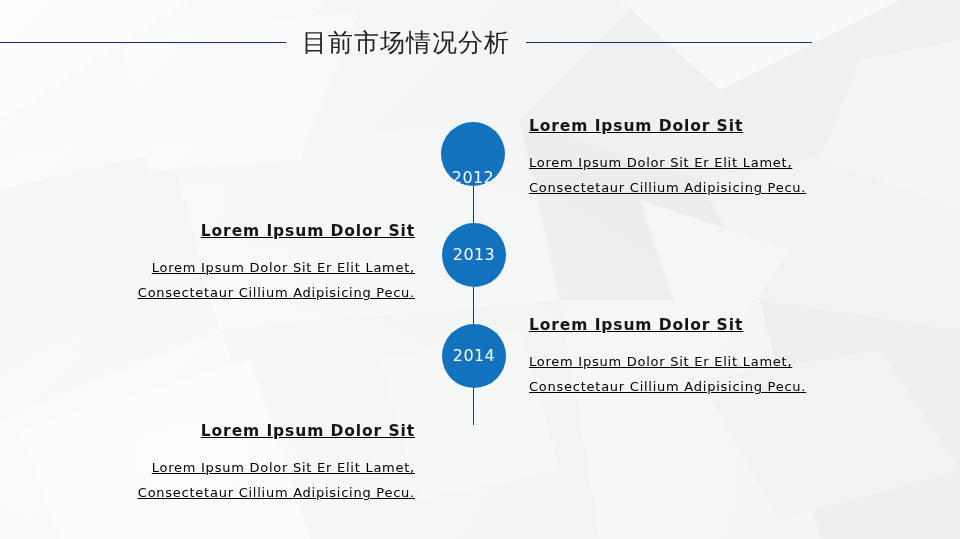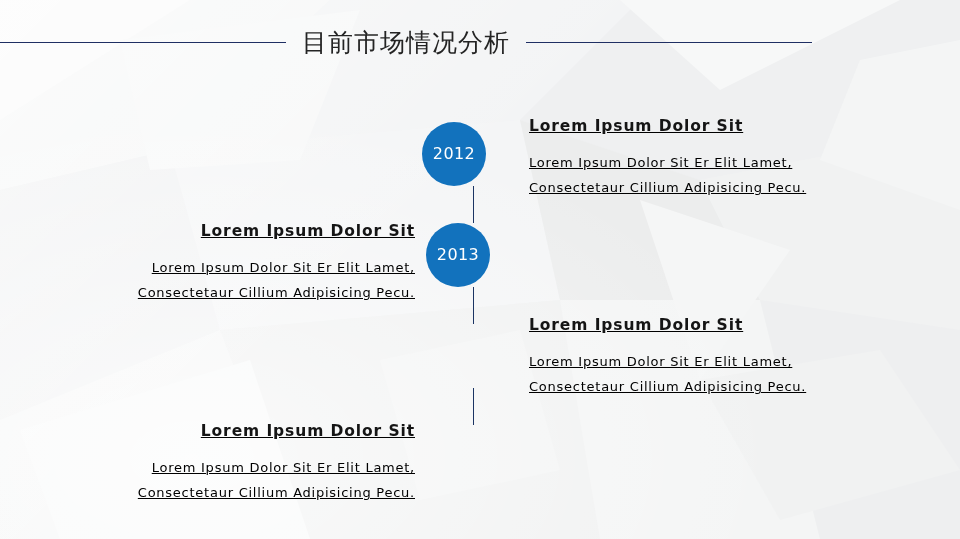--- a/index.html
+++ b/index.html
@@ -173,25 +173,28 @@
     <div id="page-title">目前市场情况分析</div>
     <div class="rule"></div>
   </div>
 
   <div id="timeline">
 
     <div class="connector" style="top:186px;height:37px;"></div>
     <div class="connector" style="top:287px;height:37px;"></div>
     <div class="connector" style="top:388px;height:37px;"></div>
 
-    <div class="node" style="left:422px;top:122px;">
+    <div class="node" style="left:441px;top:122px;align-items:flex-end;">
       <span class="node-year">2012</span>
     </div>
-    <div class="node" style="left:426px;top:223px;">
+    <div class="node" style="left:442px;top:223px;">
       <span class="node-year">2013</span>
+    </div>
+    <div class="node" style="left:442px;top:324px;">
+      <span class="node-year">2014</span>
     </div>
 
     <div class="block right" style="left:529px;top:118px;width:380px;">
       <div class="block-heading">Lorem Ipsum Dolor Sit</div>
       <div class="block-body">
         <span>Lorem Ipsum Dolor Sit Er Elit Lamet,</span>
         <span>Consectetaur Cillium Adipisicing Pecu.</span>
       </div>
     </div>
 

